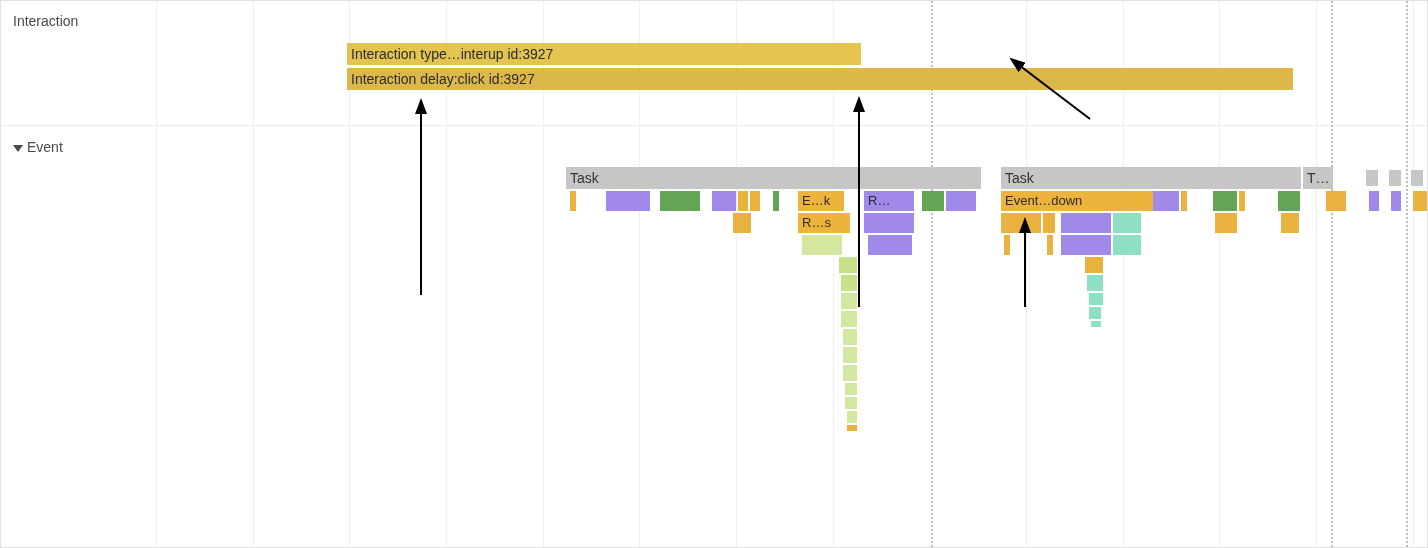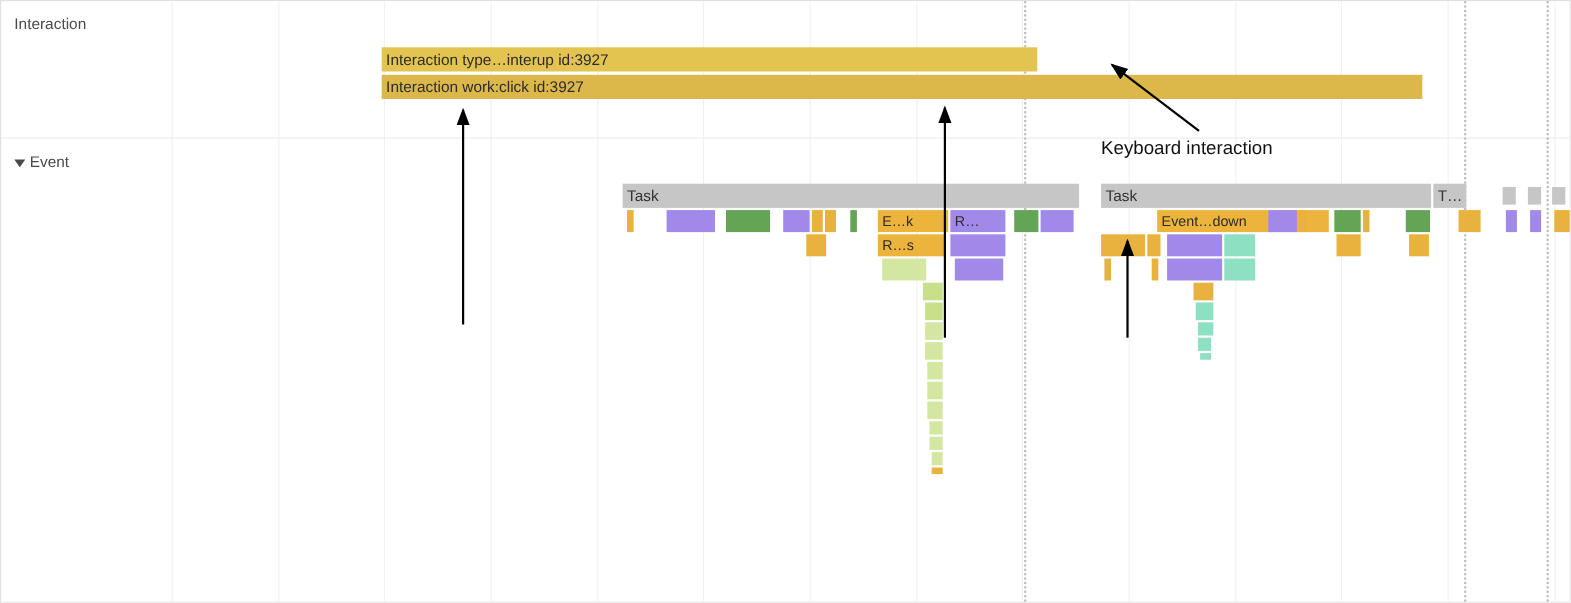--- a/index.html
+++ b/index.html
@@ -119,55 +119,55 @@
   <div class="vdotted" style="left:930px"></div>
   <div class="vdotted" style="left:1330px"></div>
   <div class="vdotted" style="left:1405px"></div>
 
   <div class="track-label" style="top:12px">Interaction</div>
 
   <div class="track-label" style="top:138px">
     <span class="tri"></span><span>Event</span>
   </div>
 
-  <div class="bar c-gold" style="top:42px; left:346px; width:596px">Interaction type…interup id:3927</div>
-  <div class="bar c-gold-dk" style="top:67px; left:346px; width:946px">Interaction work:click id:3927</div>
+  <div class="bar c-gold" style="top:42px; left:346px; width:514px">Interaction type…interup id:3927</div>
+  <div class="bar c-gold-dk" style="top:67px; left:346px; width:946px">Interaction delay:click id:3927</div>
 
   <div class="bar c-task" style="top:166px; left:565px; width:415px">Task</div>
   <div class="bar c-task" style="top:166px; left:1000px; width:300px">Task</div>
   <div class="bar c-task" style="top:166px; left:1302px; width:30px">T…</div>
   <div class="bar c-task tiny" style="top:169px; left:1365px; width:12px"></div>
   <div class="bar c-task tiny" style="top:169px; left:1388px; width:12px"></div>
   <div class="bar c-task tiny" style="top:169px; left:1410px; width:12px"></div>
 
   <div class="bar c-amber small" style="top:190px; left:569px; width:6px;padding:0"></div>
   <div class="bar c-purple small" style="top:190px; left:605px; width:44px"></div>
   <div class="bar c-green  small" style="top:190px; left:659px; width:40px"></div>
   <div class="bar c-purple small" style="top:190px; left:711px; width:24px"></div>
   <div class="bar c-amber  small" style="top:190px; left:737px; width:10px;padding:0"></div>
   <div class="bar c-amber  small" style="top:190px; left:749px; width:10px;padding:0"></div>
   <div class="bar c-green  small" style="top:190px; left:772px; width:6px;padding:0"></div>
-  <div class="bar c-amber2 small" style="top:190px; left:797px; width:64px">E…k</div>
+  <div class="bar c-amber2 small" style="top:190px; left:797px; width:46px">E…k</div>
   <div class="bar c-purple small" style="top:190px; left:863px; width:50px">R…</div>
   <div class="bar c-green  small" style="top:190px; left:921px; width:22px"></div>
   <div class="bar c-purple small" style="top:190px; left:945px; width:30px"></div>
 
-  <div class="bar c-amber2 small" style="top:190px; left:1051px; width:156px">Event…down</div>
+  <div class="bar c-amber2 small" style="top:190px; left:1000px; width:156px">Event…down</div>
   <div class="bar c-purple small" style="top:190px; left:1152px; width:26px"></div>
   <div class="bar c-amber  small" style="top:190px; left:1180px; width:6px;padding:0"></div>
   <div class="bar c-green  small" style="top:190px; left:1212px; width:24px"></div>
   <div class="bar c-amber  small" style="top:190px; left:1238px; width:6px;padding:0"></div>
   <div class="bar c-green  small" style="top:190px; left:1277px; width:22px"></div>
   <div class="bar c-amber  small" style="top:190px; left:1325px; width:20px"></div>
   <div class="bar c-purple small" style="top:190px; left:1368px; width:10px;padding:0"></div>
   <div class="bar c-purple small" style="top:190px; left:1390px; width:10px;padding:0"></div>
   <div class="bar c-amber  small" style="top:190px; left:1412px; width:14px;padding:0"></div>
 
   <div class="bar c-amber  small" style="top:212px; left:732px; width:18px;padding:0"></div>
-  <div class="bar c-amber2 small" style="top:212px; left:797px; width:62px">R…s</div>
+  <div class="bar c-amber2 small" style="top:212px; left:797px; width:52px">R…s</div>
   <div class="bar c-purple small" style="top:212px; left:863px; width:50px"></div>
   <div class="bar c-amber  small" style="top:212px; left:1000px; width:40px"></div>
   <div class="bar c-amber  small" style="top:212px; left:1042px; width:12px;padding:0"></div>
   <div class="bar c-purple small" style="top:212px; left:1060px; width:50px"></div>
   <div class="bar c-teal   small" style="top:212px; left:1112px; width:28px"></div>
   <div class="bar c-amber  small" style="top:212px; left:1214px; width:22px;padding:0"></div>
   <div class="bar c-amber  small" style="top:212px; left:1280px; width:18px;padding:0"></div>
 
   <div class="bar c-lime  small" style="top:234px; left:801px; width:40px"></div>
   <div class="bar c-purple small" style="top:234px; left:867px; width:44px"></div>
@@ -188,21 +188,20 @@
   <div class="bar c-lime  sliver" style="top:410px; left:846px; width:10px"></div>
   <div class="bar c-amber thin" style="top:424px; left:846px; width:10px"></div>
 
   <div class="bar c-amber tiny" style="top:256px; left:1084px; width:18px"></div>
   <div class="bar c-teal  tiny" style="top:274px; left:1086px; width:16px"></div>
   <div class="bar c-teal  sliver" style="top:292px; left:1088px; width:14px"></div>
   <div class="bar c-teal  sliver" style="top:306px; left:1088px; width:12px"></div>
   <div class="bar c-teal  thin" style="top:320px; left:1090px; width:10px"></div>
 
 
-  <div class="anno" style="top:123px; left:1000px; width:200px; text-align:left">Keyboard interaction</div>
 
 
   <svg class="arrows">
     <defs>
       <marker id="ah" markerWidth="10" markerHeight="10" refX="7" refY="3" orient="auto" markerUnits="strokeWidth">
         <path d="M0,0 L8,3 L0,6 Z" fill="#000"></path>
       </marker>
     </defs>
 
     <line x1="420" y1="294" x2="420" y2="99" stroke="#000" stroke-width="2" marker-end="url(#ah)"></line>

